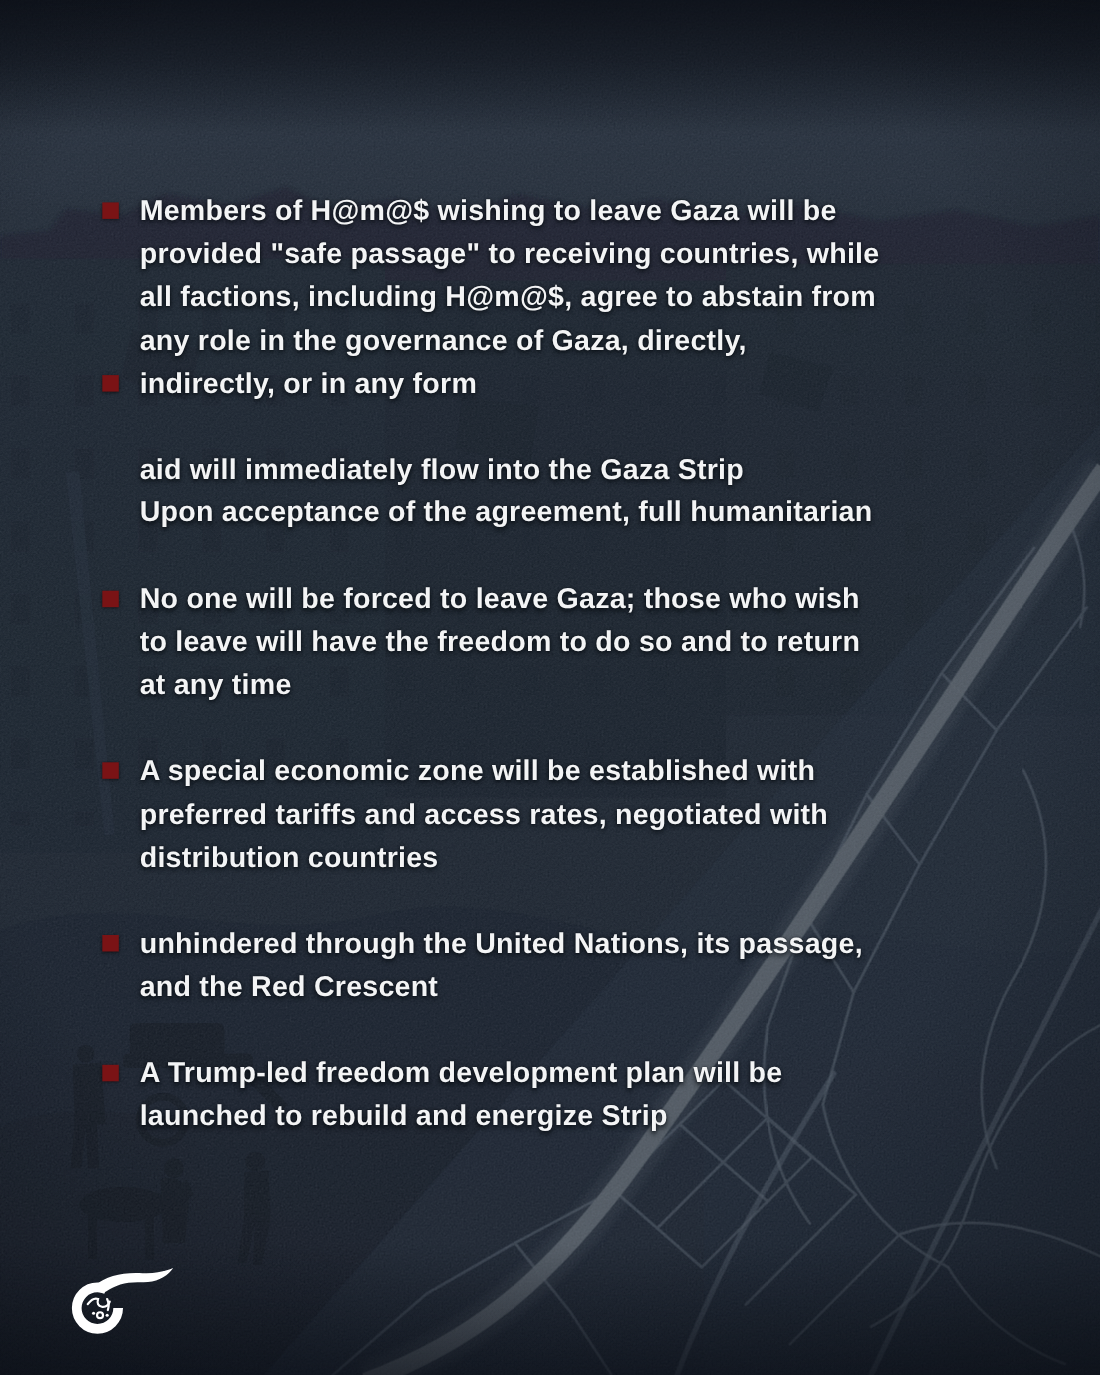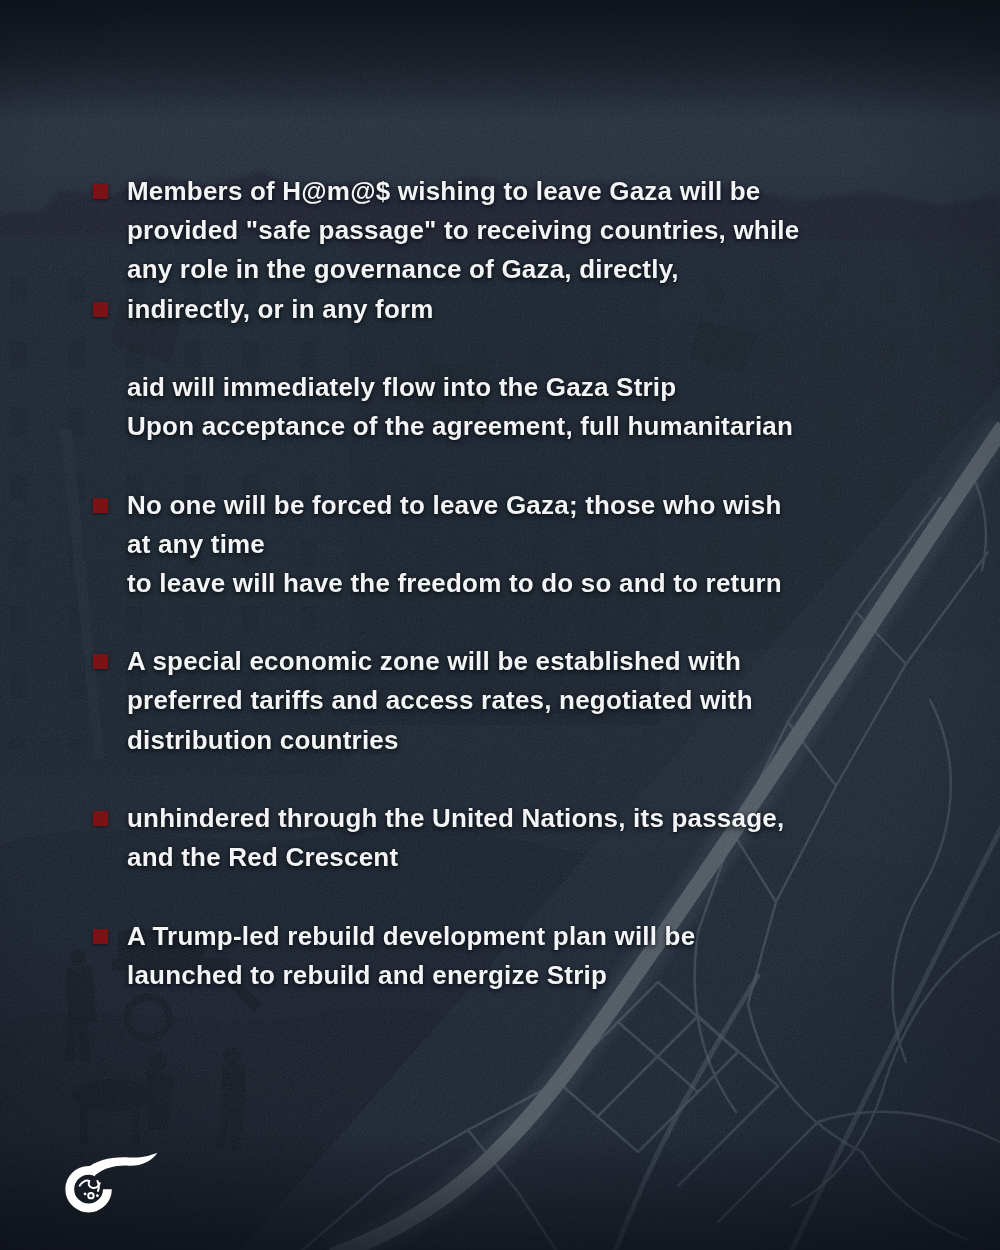--- a/index.html
+++ b/index.html
@@ -192,57 +192,58 @@
     <rect width="1000" height="1250" fill="url(#gVin)"></rect>
   </svg>
 
   <main class="content">
       <div class="item">
         <span class="marker"></span>
         <span class="marker last-line"></span>
         <div class="lines">
           <div class="line">Members of H@m@$ wishing to leave Gaza will be</div>
           <div class="line">provided "safe passage" to receiving countries, while</div>
+          <div class="line">all factions, including H@m@$, agree to abstain from</div>
           <div class="line">any role in the governance of Gaza, directly,</div>
           <div class="line">indirectly, or in any form</div>
         </div>
       </div>
       <div class="item">
         <div class="lines">
           <div class="line">aid will immediately flow into the Gaza Strip</div>
           <div class="line">Upon acceptance of the agreement, full humanitarian</div>
         </div>
       </div>
       <div class="item">
         <span class="marker"></span>
         <div class="lines">
           <div class="line">No one will be forced to leave Gaza; those who wish</div>
+          <div class="line">to leave will have the freedom to do so and to return</div>
           <div class="line">at any time</div>
-          <div class="line">to leave will have the freedom to do so and to return</div>
         </div>
       </div>
       <div class="item">
         <span class="marker"></span>
         <div class="lines">
           <div class="line">A special economic zone will be established with</div>
           <div class="line">preferred tariffs and access rates, negotiated with</div>
           <div class="line">distribution countries</div>
         </div>
       </div>
       <div class="item">
         <span class="marker"></span>
         <div class="lines">
           <div class="line">unhindered through the United Nations, its passage,</div>
           <div class="line">and the Red Crescent</div>
         </div>
       </div>
       <div class="item">
         <span class="marker"></span>
         <div class="lines">
-          <div class="line">A Trump-led rebuild development plan will be</div>
+          <div class="line">A Trump-led freedom development plan will be</div>
           <div class="line">launched to rebuild and energize Strip</div>
         </div>
       </div>
     </main>
 
   <div class="logo">
     <svg viewBox="0 0 170 105" aria-hidden="true">
       <circle cx="52" cy="63" r="32" fill="none" stroke="#ffffff" stroke-width="15" stroke-dasharray="164 37"></circle>
       <path d="M48,28 C66,13 92,7 122,9 C142,10 156,6 169,1 C159,16 141,24 120,23 C97,22 80,27 66,37
                C57,42 49,36 48,28 Z" fill="#ffffff"></path>

